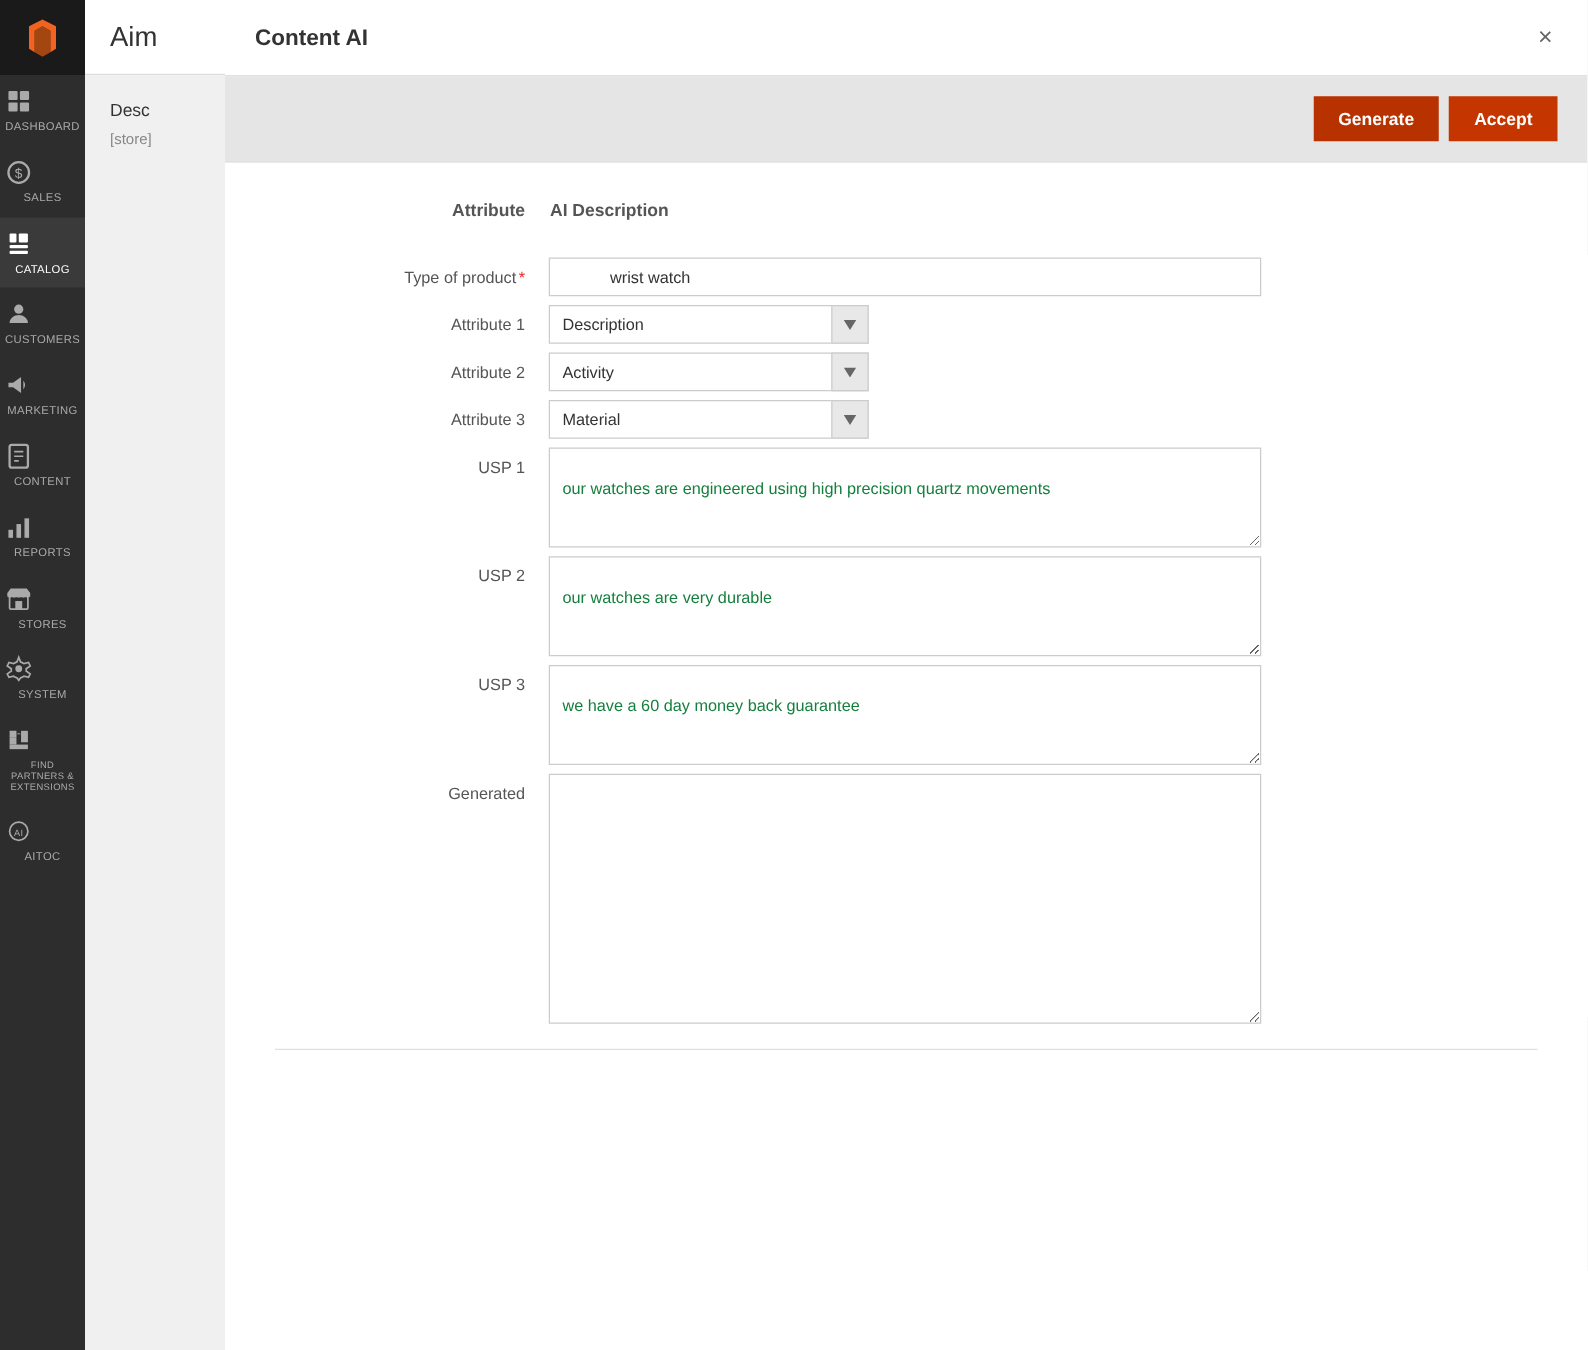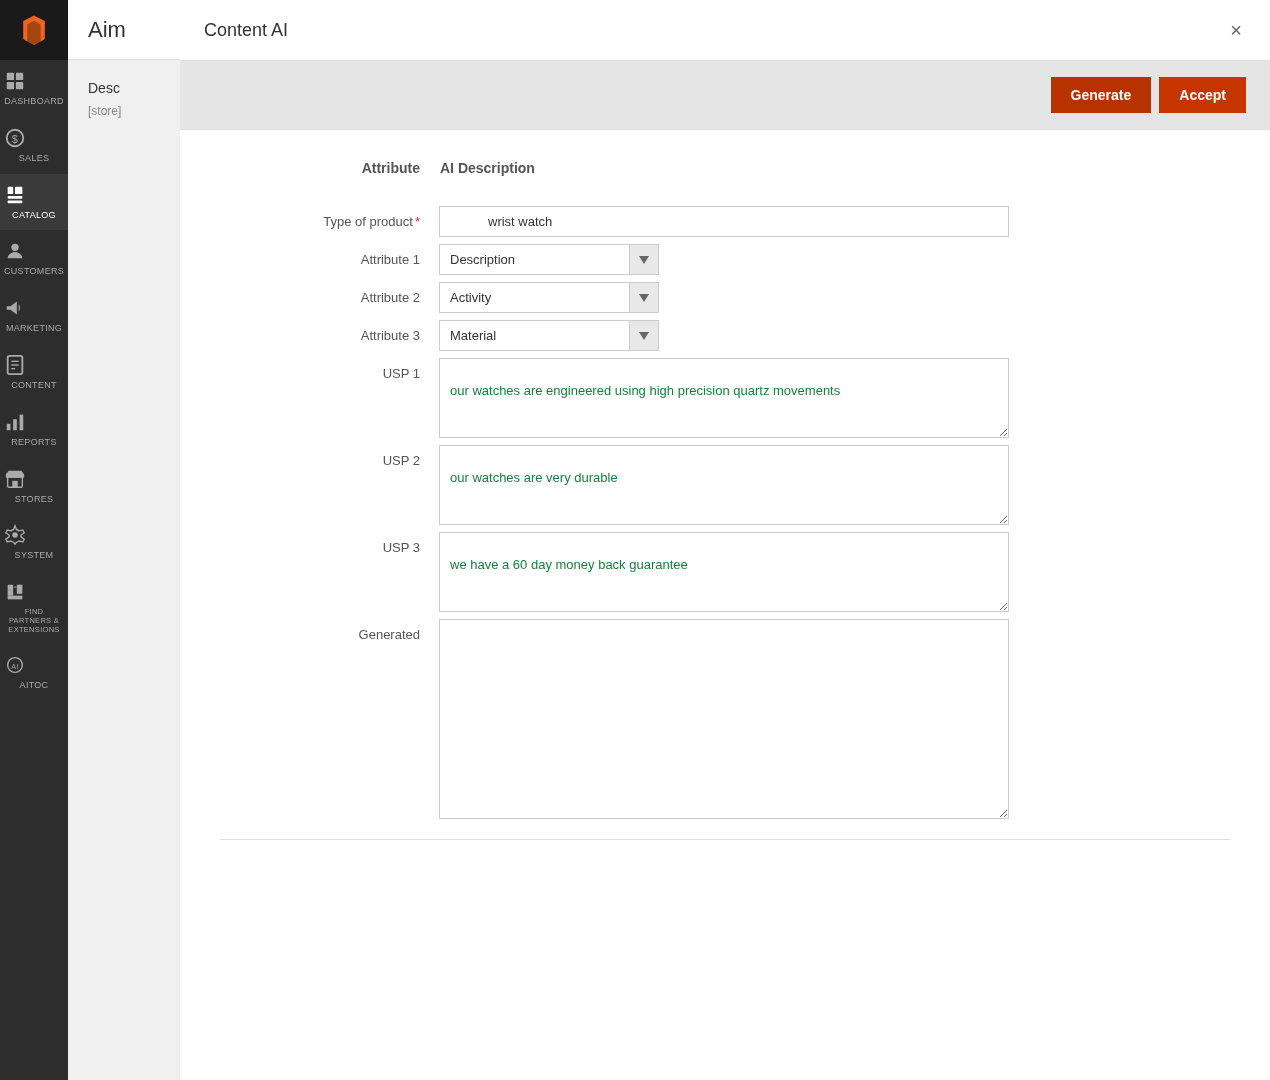--- a/index.html
+++ b/index.html
@@ -80,21 +80,21 @@
       display: flex;
       align-items: center;
       justify-content: space-between;
       padding: 16px 24px;
       border-bottom: 1px solid #e0e0e0;
       background: #fff;
       flex-shrink: 0;
     }
     .modal-title {
       font-size: 18px;
-      font-weight: 400;
+      font-weight: 700;
       color: #333;
     }
     .modal-close {
       background: none;
       border: none;
       cursor: pointer;
       color: #666;
       font-size: 20px;
       padding: 4px;
       line-height: 1;
@@ -181,21 +181,21 @@
       padding: 7px 10px;
       border: 1px solid #ccc;
       font-size: 13px;
       color: #333;
       background: #fff;
       outline: none;
     }
     .form-select-wrapper {
       position: relative;
       display: inline-block;
-      width: 220px;
+      width: 256px;
     }
     .form-select {
       width: 100%;
       padding: 7px 30px 7px 10px;
       border: 1px solid #ccc;
       font-size: 13px;
       color: #333;
       background: #fff;
       appearance: none;
       cursor: pointer;

